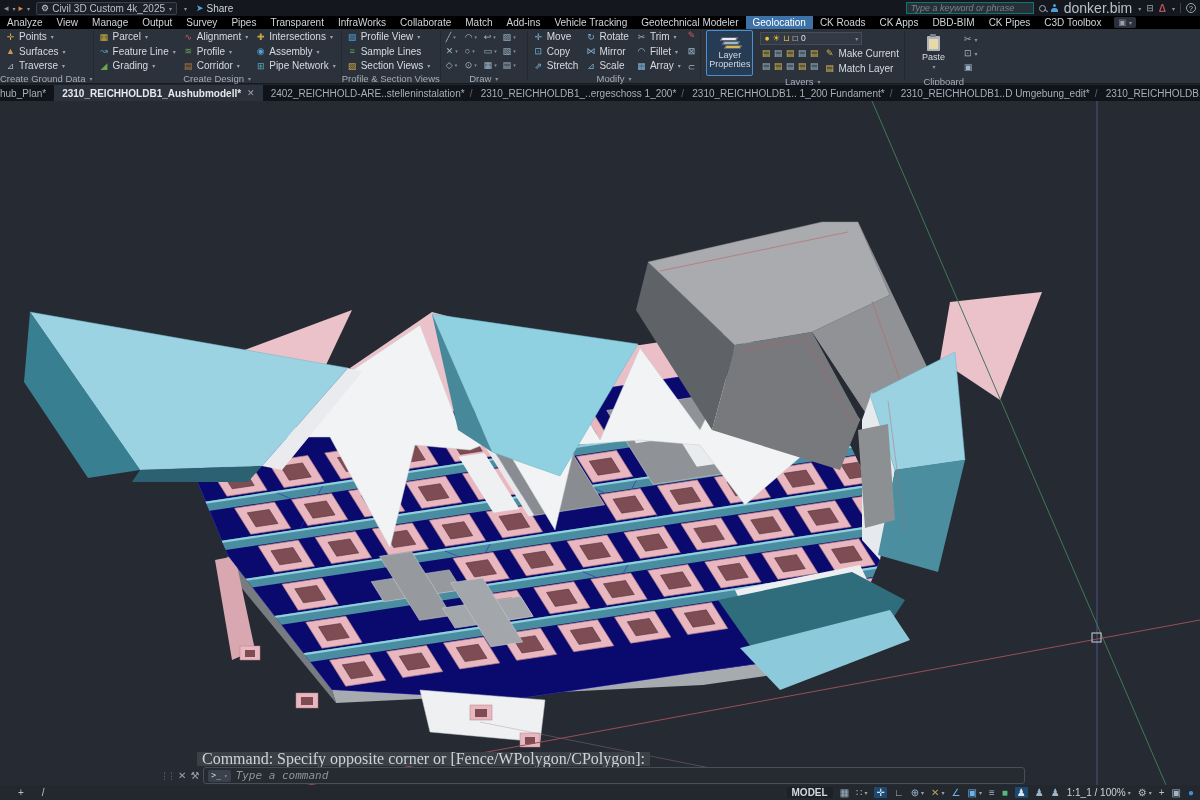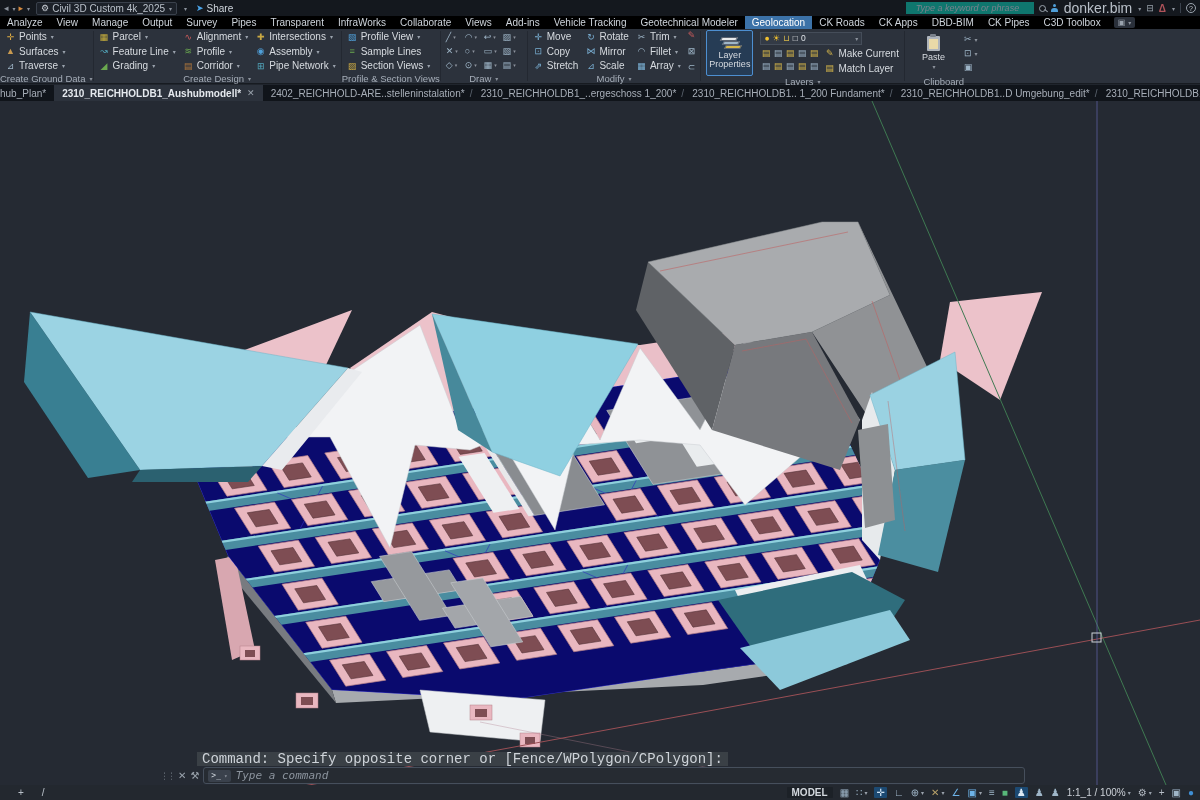--- a/index.html
+++ b/index.html
@@ -14,21 +14,21 @@
   .qat .arrow { font-size:9px; color:#8b929c; }
   .qat .arrow.redo { color:#d98c3f; }
   .caret { font-size:6px; color:#8b929c; margin-left:1px; }
   .ws-pill { display:flex; align-items:center; gap:3px; border:1px solid #3a414c;
     background:#1c2129; border-radius:2px; padding:0 4px; height:13px; margin:0 3px; }
   .gear { color:#c8cdd4; font-size:9px; }
   .share { display:flex; align-items:center; gap:3px; color:#cfd5dc; margin-left:6px; }
   .share .plane { color:#4aa3e8; font-size:9px; }
   .title-center { position:absolute; left:0; right:0; text-align:center; color:#c9cfd7; font-size:10px; pointer-events:none; }
   .title-right { position:absolute; right:4px; top:0; height:16px; display:flex; align-items:center; gap:5px; }
-  .searchbox { width:128px; height:12px; background:#2a303a; border:6px solid #0f766e;
+  .searchbox { width:128px; height:12px; background:#2a303a; border:1px solid #0f766e;
     font-size:9px; font-style:italic; color:#7a828d; display:flex; align-items:center; padding:0 4px; }
   .mag { width:7px; height:7px; border:1.4px solid #9aa3ad; border-radius:50%; position:relative; }
   .mag::after { content:""; position:absolute; width:4px; height:1.4px; background:#9aa3ad;
     right:-3px; bottom:-1px; transform:rotate(40deg); }
   .person { width:8px; height:8px; position:relative; }
   .person::before { content:""; position:absolute; left:2.5px; top:0; width:3px; height:3px;
     border-radius:50%; background:#4f9fd8; }
   .person::after { content:""; position:absolute; left:0.5px; top:3.5px; width:7px; height:4px;
     border-radius:3px 3px 0 0; background:#4f9fd8; }
   .tbar-ico { font-size:9px; color:#9aa3ad; }
@@ -89,21 +89,21 @@
   .ftab .slash { position:absolute; left:-3px; color:#5b636e; }
   .ftab.active { background:#2c323c; color:#e5e9ee; font-weight:bold; }
   .ftab .close { margin-left:6px; color:#9aa3ad; font-size:9px; font-weight:normal; }
   .ftab.partial { padding-left:0; }
 
   
   .viewport { position:absolute; left:0; top:101px; width:1200px; height:684px; background:#252a33; }
 
   
   .cmd-history { position:absolute; left:197px; top:752px; height:14px; background:#3a4046;
-    color:#ced3d9; font-family:Liberation Mono, monospace; font-size:14px;
+    color:#ced3d9; font-family:Liberation Serif, serif; font-size:16px;
     display:flex; align-items:center; padding:0 5px; }
   .cmd-row { position:absolute; left:160px; top:767px; height:17px; display:flex; align-items:center; gap:4px; }
   .cmd-grip { color:#6f7781; font-size:9px; letter-spacing:-2px; }
   .cmd-x { color:#9aa3ad; font-size:10px; }
   .cmd-wrench { color:#9aa3ad; font-size:10px; }
   .cmd-field { width:822px; height:17px; background:#262b32; border:1px solid #464f5c; border-radius:3px;
     display:flex; align-items:center; gap:5px; padding:0 4px; }
   .cmd-prompt-ico { background:#3a414c; border-radius:2px; font-family:"DejaVu Sans Mono",monospace;
     font-size:8px; color:#cdd3da; padding:0 3px; display:flex; align-items:center; gap:2px; height:12px; }
   .cmd-placeholder { font-style:italic; color:#8b939d; font-size:11px; font-family:"DejaVu Sans Mono",monospace; }
@@ -159,21 +159,21 @@
 <div class="menubar" id="menubar">
     <div class="menu-tab">Analyze</div>
     <div class="menu-tab">View</div>
     <div class="menu-tab">Manage</div>
     <div class="menu-tab">Output</div>
     <div class="menu-tab">Survey</div>
     <div class="menu-tab">Pipes</div>
     <div class="menu-tab">Transparent</div>
     <div class="menu-tab">InfraWorks</div>
     <div class="menu-tab">Collaborate</div>
-    <div class="menu-tab">Views</div>
+    <div class="menu-tab">Match</div>
     <div class="menu-tab">Add-ins</div>
     <div class="menu-tab">Vehicle Tracking</div>
     <div class="menu-tab">Geotechnical Modeler</div>
     <div class="menu-tab active">Geolocation</div>
     <div class="menu-tab">CK Roads</div>
     <div class="menu-tab">CK Apps</div>
     <div class="menu-tab">DBD-BIM</div>
     <div class="menu-tab">CK Pipes</div>
     <div class="menu-tab">C3D Toolbox</div>
     <div class="menu-extra">

